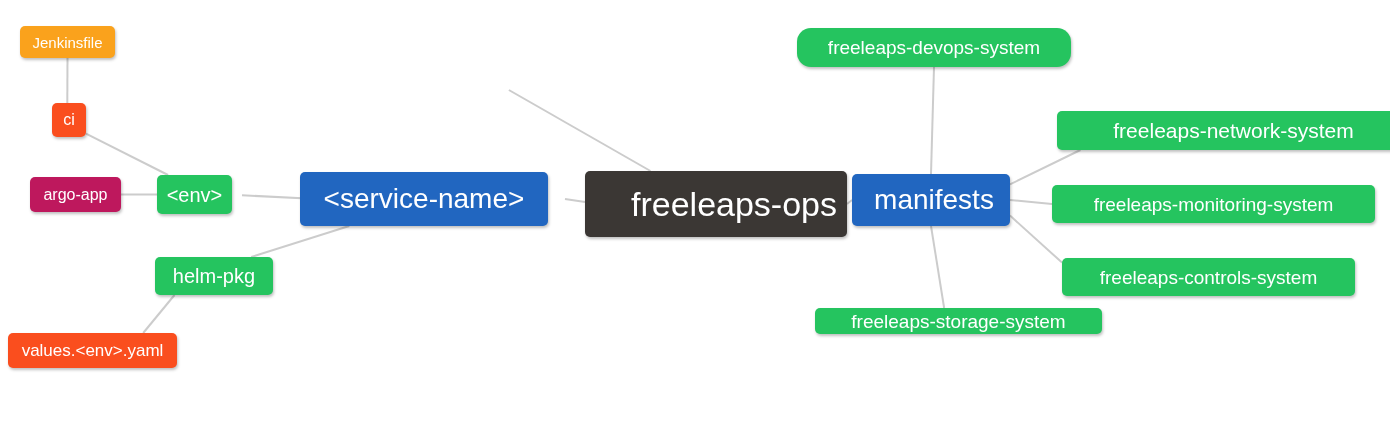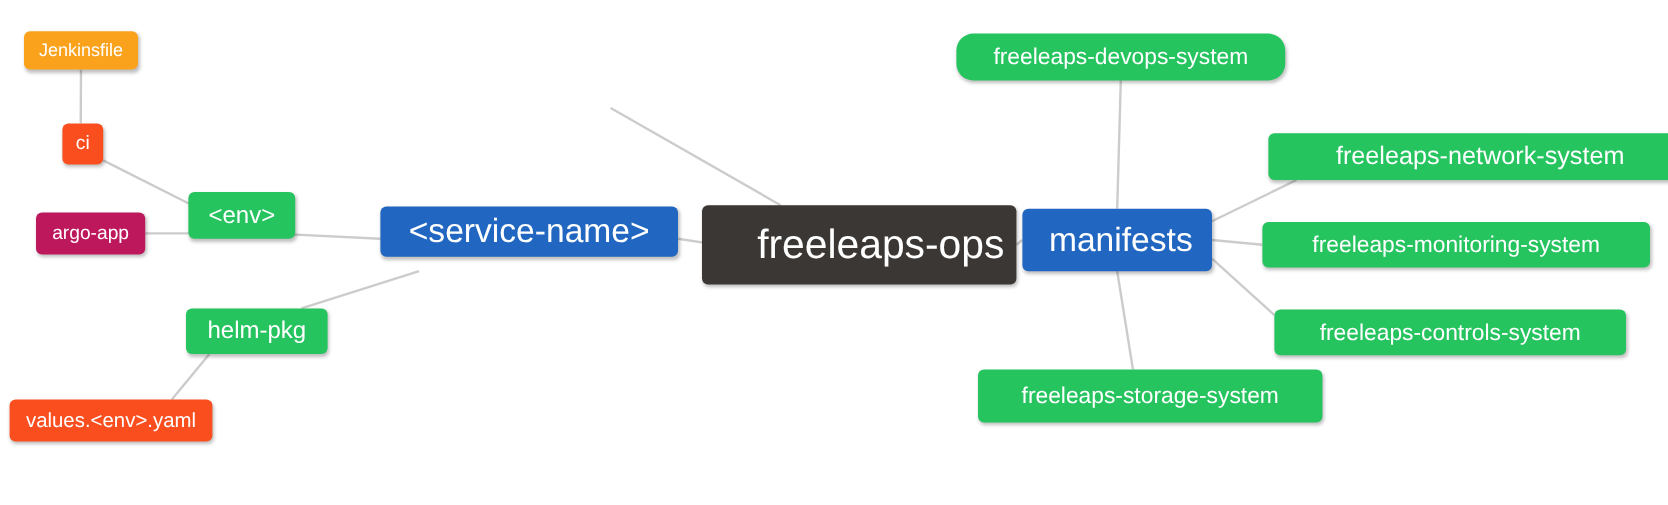--- a/index.html
+++ b/index.html
@@ -57,24 +57,24 @@
       <line x1="931" y1="174" x2="934" y2="67" stroke="#cccccc" stroke-width="2"></line>
       <line x1="1010" y1="184.4" x2="1080.44" y2="150" stroke="#cccccc" stroke-width="2"></line>
       <line x1="1010" y1="200" x2="1052" y2="204" stroke="#cccccc" stroke-width="2"></line>
       <line x1="1010" y1="215.6" x2="1062" y2="262.56" stroke="#cccccc" stroke-width="2"></line>
       <line x1="931" y1="226" x2="944.15" y2="308" stroke="#cccccc" stroke-width="2"></line>
     </svg>
 
 <div class="node" style="left: 20px; top: 26px; width: 95px; height: 32px; background: rgb(250, 162, 28); font-size: 15px; color: rgb(255, 255, 255);">Jenkinsfile</div>
     <div class="node" style="left: 52px; top: 103px; width: 34px; height: 34px; background: rgb(250, 78, 30); font-size: 16px; color: rgb(255, 255, 255);">ci</div>
     <div class="node" style="left: 30px; top: 177px; width: 91px; height: 35px; background: #be185d; font-size: 16px; color: rgb(255, 255, 255);">argo-app</div>
-    <div class="node" style="left: 157px; top: 160px; width: 89px; height: 39px; background: rgb(37, 196, 95); font-size: 20px; color: rgb(255, 255, 255);">&lt;env&gt;</div>
+    <div class="node" style="left: 157px; top: 175px; width: 75px; height: 39px; background: rgb(37, 196, 95); font-size: 20px; color: rgb(255, 255, 255);">&lt;env&gt;</div>
     <div class="node" style="left: 155px; top: 257px; width: 118px; height: 38px; background: rgb(37, 196, 95); font-size: 20px; color: rgb(255, 255, 255);">helm-pkg</div>
     <div class="node" style="left: 8px; top: 333px; width: 169px; height: 35px; background: rgb(250, 78, 30); font-size: 17px; color: rgb(255, 255, 255);">values.&lt;env&gt;.yaml</div>
-    <div class="node" style="left: 317px; top: 172px; width: 248px; height: 42px; background: rgb(33, 102, 192); font-size: 28px; color: rgb(255, 255, 255);">&lt;service-name&gt;</div>
+    <div class="node" style="left: 300px; top: 172px; width: 248px; height: 54px; background: rgb(33, 102, 192); font-size: 28px; color: rgb(255, 255, 255);">&lt;service-name&gt;</div>
     <div class="node" style="left: 585px; top: 171px; width: 262px; height: 66px; background: rgb(59, 55, 52); font-size: 34px; color: rgb(255, 255, 255); padding-left: 42px;">freeleaps-ops</div>
     <div class="node" style="left: 852px; top: 174px; width: 158px; height: 52px; background: rgb(33, 102, 192); font-size: 28px; color: rgb(255, 255, 255); padding-left: 12px;">manifests</div>
     <div class="node" style="left: 797px; top: 28px; width: 274px; height: 39px; background: rgb(37, 196, 95); font-size: 19px; color: rgb(255, 255, 255); border-radius: 14px;">freeleaps-devops-system</div>
     <div class="node" style="left: 1057px; top: 111px; width: 353px; height: 39px; background: rgb(37, 196, 95); font-size: 21px; color: rgb(255, 255, 255);">freeleaps-network-system</div>
     <div class="node" style="left: 1052px; top: 185px; width: 323px; height: 38px; background: rgb(37, 196, 95); font-size: 19px; color: rgb(255, 255, 255);">freeleaps-monitoring-system</div>
     <div class="node" style="left: 1062px; top: 258px; width: 293px; height: 38px; background: rgb(37, 196, 95); font-size: 19px; color: rgb(255, 255, 255);">freeleaps-controls-system</div>
-    <div class="node" style="left: 815px; top: 308px; width: 287px; height: 44px; background: rgb(37, 196, 95); font-size: 19px; color: rgb(255, 255, 255);">freeleaps-storage-system</div>
+    <div class="node" style="left: 815px; top: 308px; width: 287px; height: 26px; background: rgb(37, 196, 95); font-size: 19px; color: rgb(255, 255, 255);">freeleaps-storage-system</div>
   </div>
 
 </body></html>

